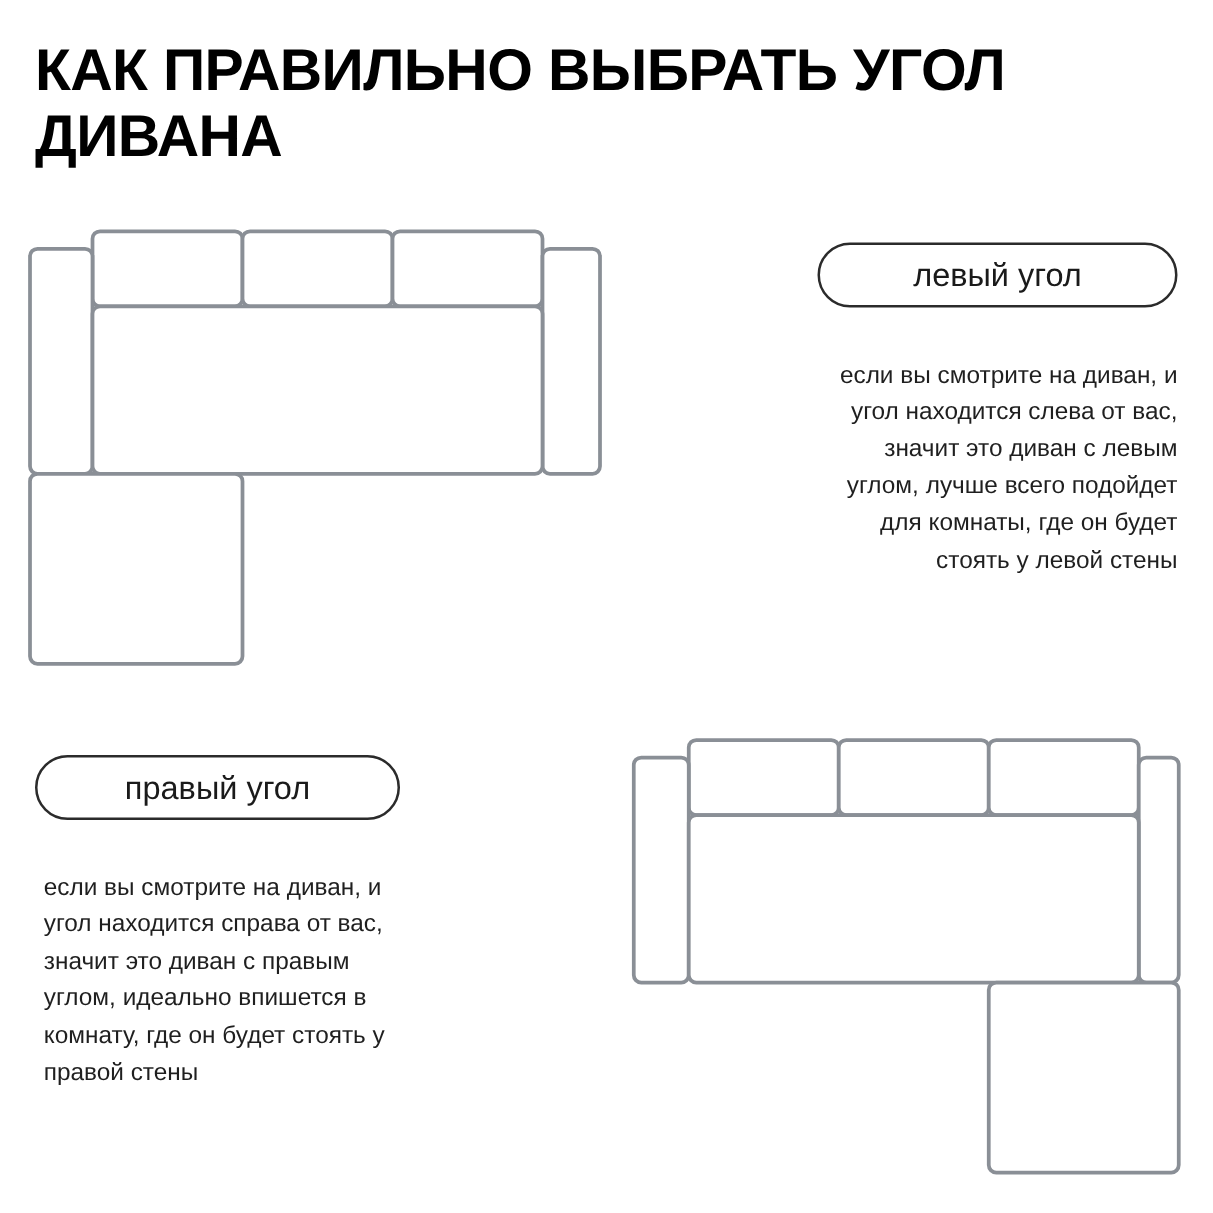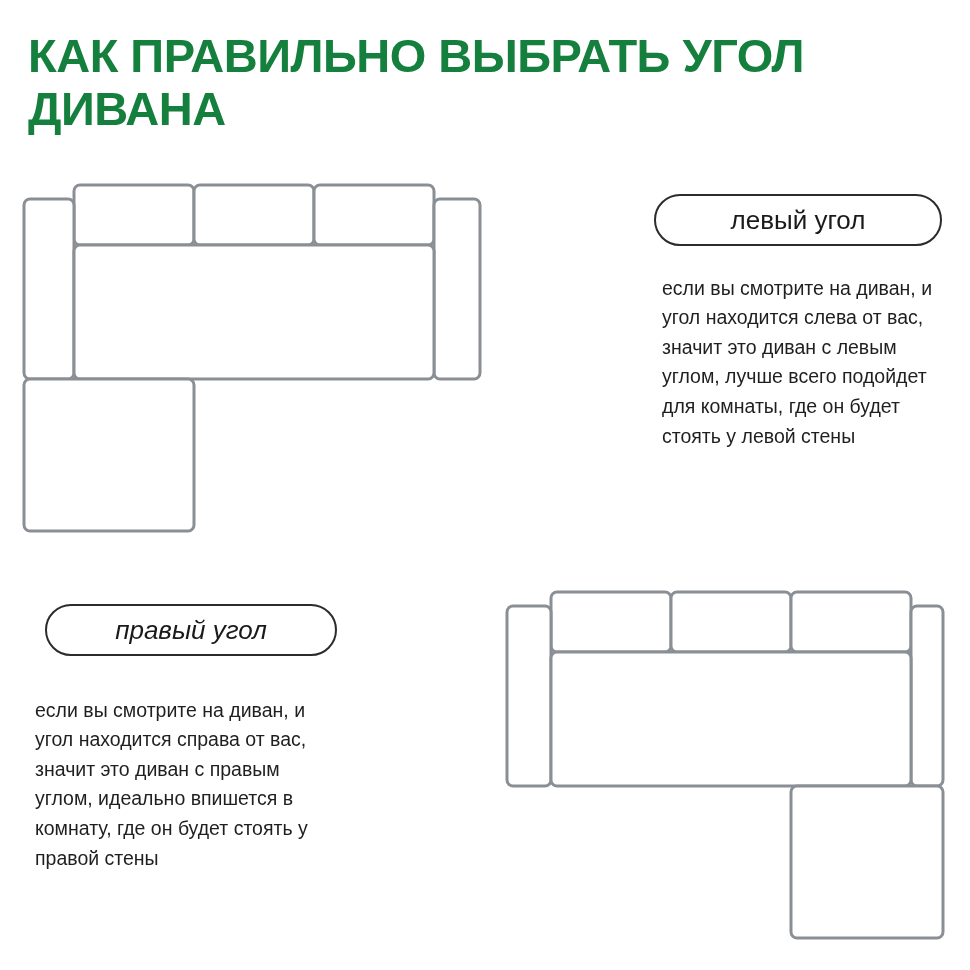--- a/index.html
+++ b/index.html
@@ -24,21 +24,21 @@
   
   .title {
     position: absolute;
     left: 28px;
     top: 18px;
     width: 910px;
     font-size: 47px;
     line-height: 1.12;
     font-weight: bold;
     letter-spacing: -0.5px;
-    color: #15803d;
+    color: #000000;
     text-transform: uppercase;
     margin-top: 12px;
   }
 
   
   .pill {
     position: absolute;
     border: 2px solid #2b2b2b;
     border-radius: 40px;
     height: 52px;
@@ -51,38 +51,37 @@
     box-sizing: border-box;
     padding: 0 26px;
     text-align: right;
   }
   .pill-left {
     right: 28px;
     top: 194px;
     width: 288px;
   }
   .pill-right {
-    left: 45px;
+    left: 28px;
     top: 604px;
     width: 292px;
-    font-style: italic;
   }
 
   
   .para {
     position: absolute;
     font-size: 19.5px;
     line-height: 1.52;
     color: #1f1f1f;
   }
   .para-left {
     right: 28px;
-    top: 254px;
+    top: 266px;
     width: 280px;
-    text-align: left;
+    text-align: right;
   }
   .para-right {
     left: 35px;
     top: 676px;
     width: 300px;
     text-align: left;
   }
 
   
   .sofa {

